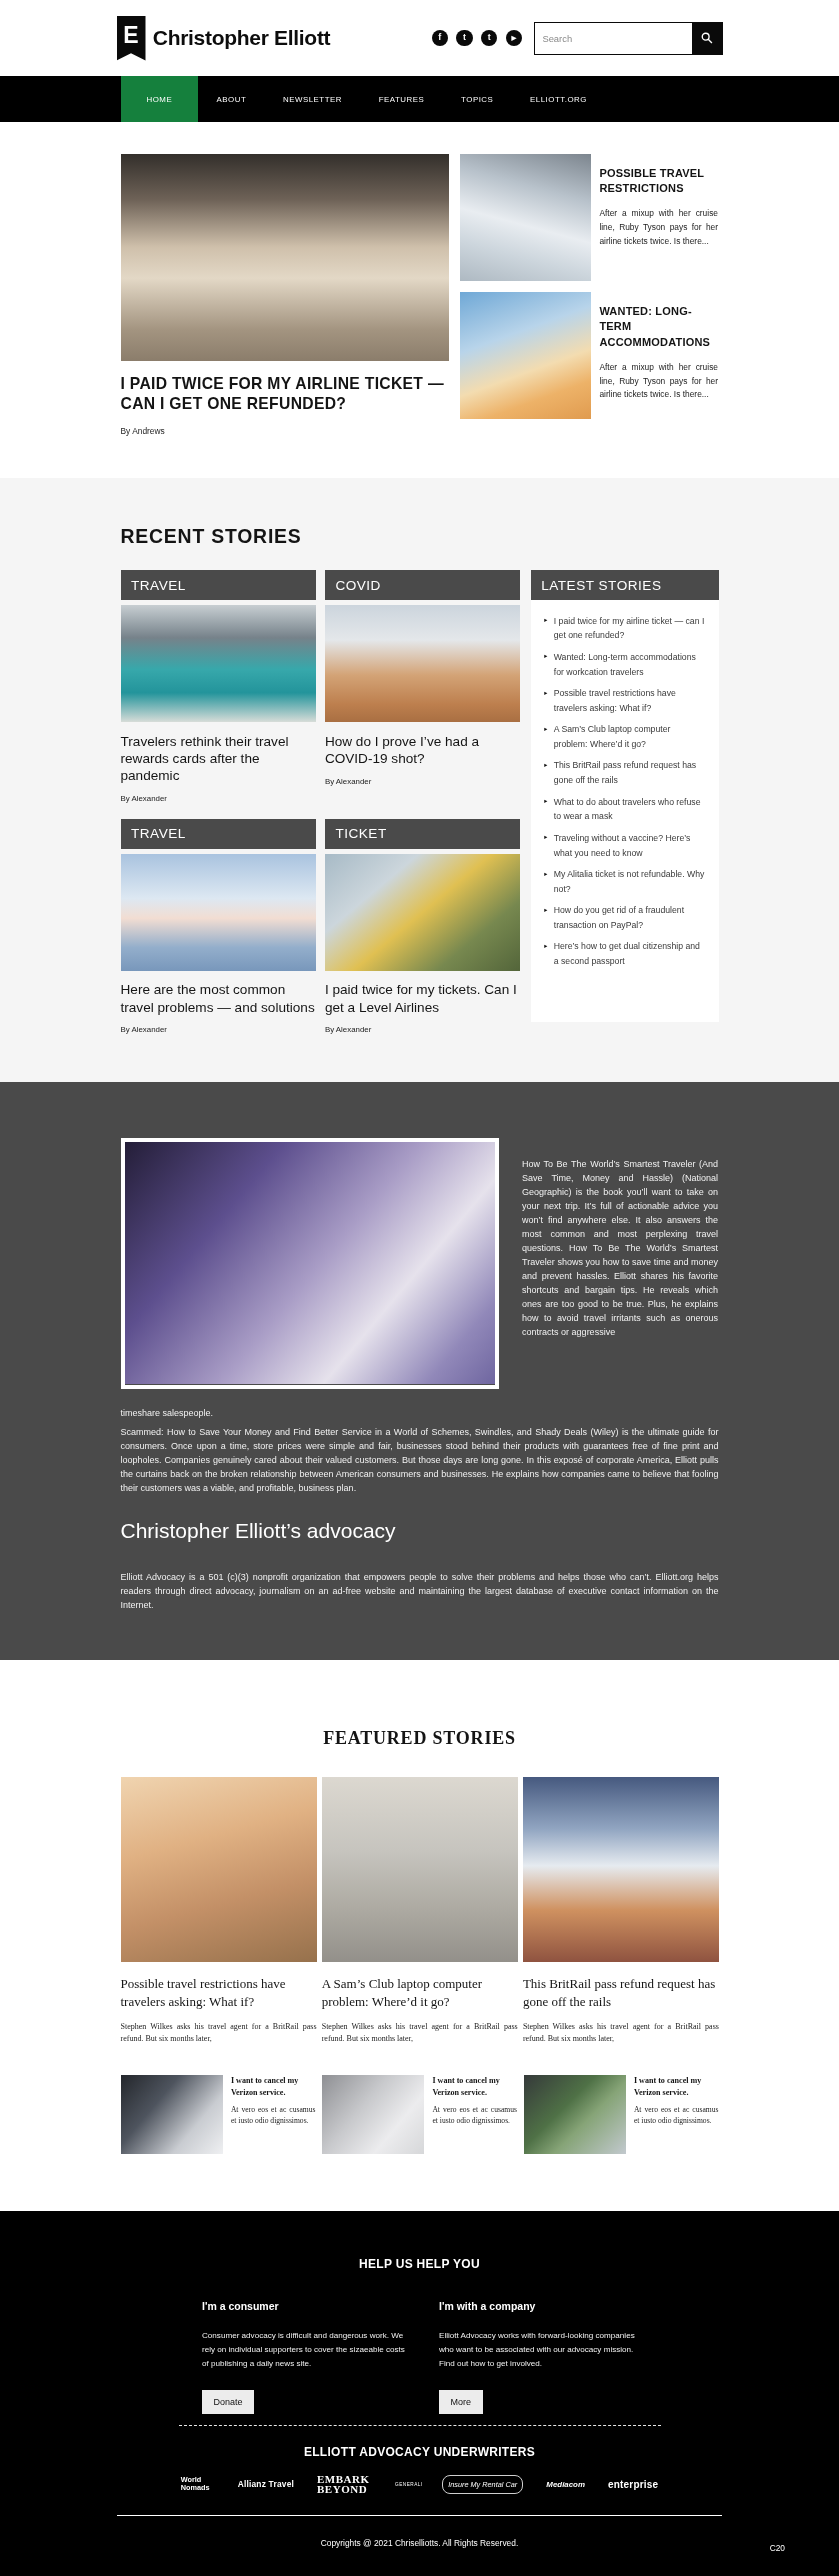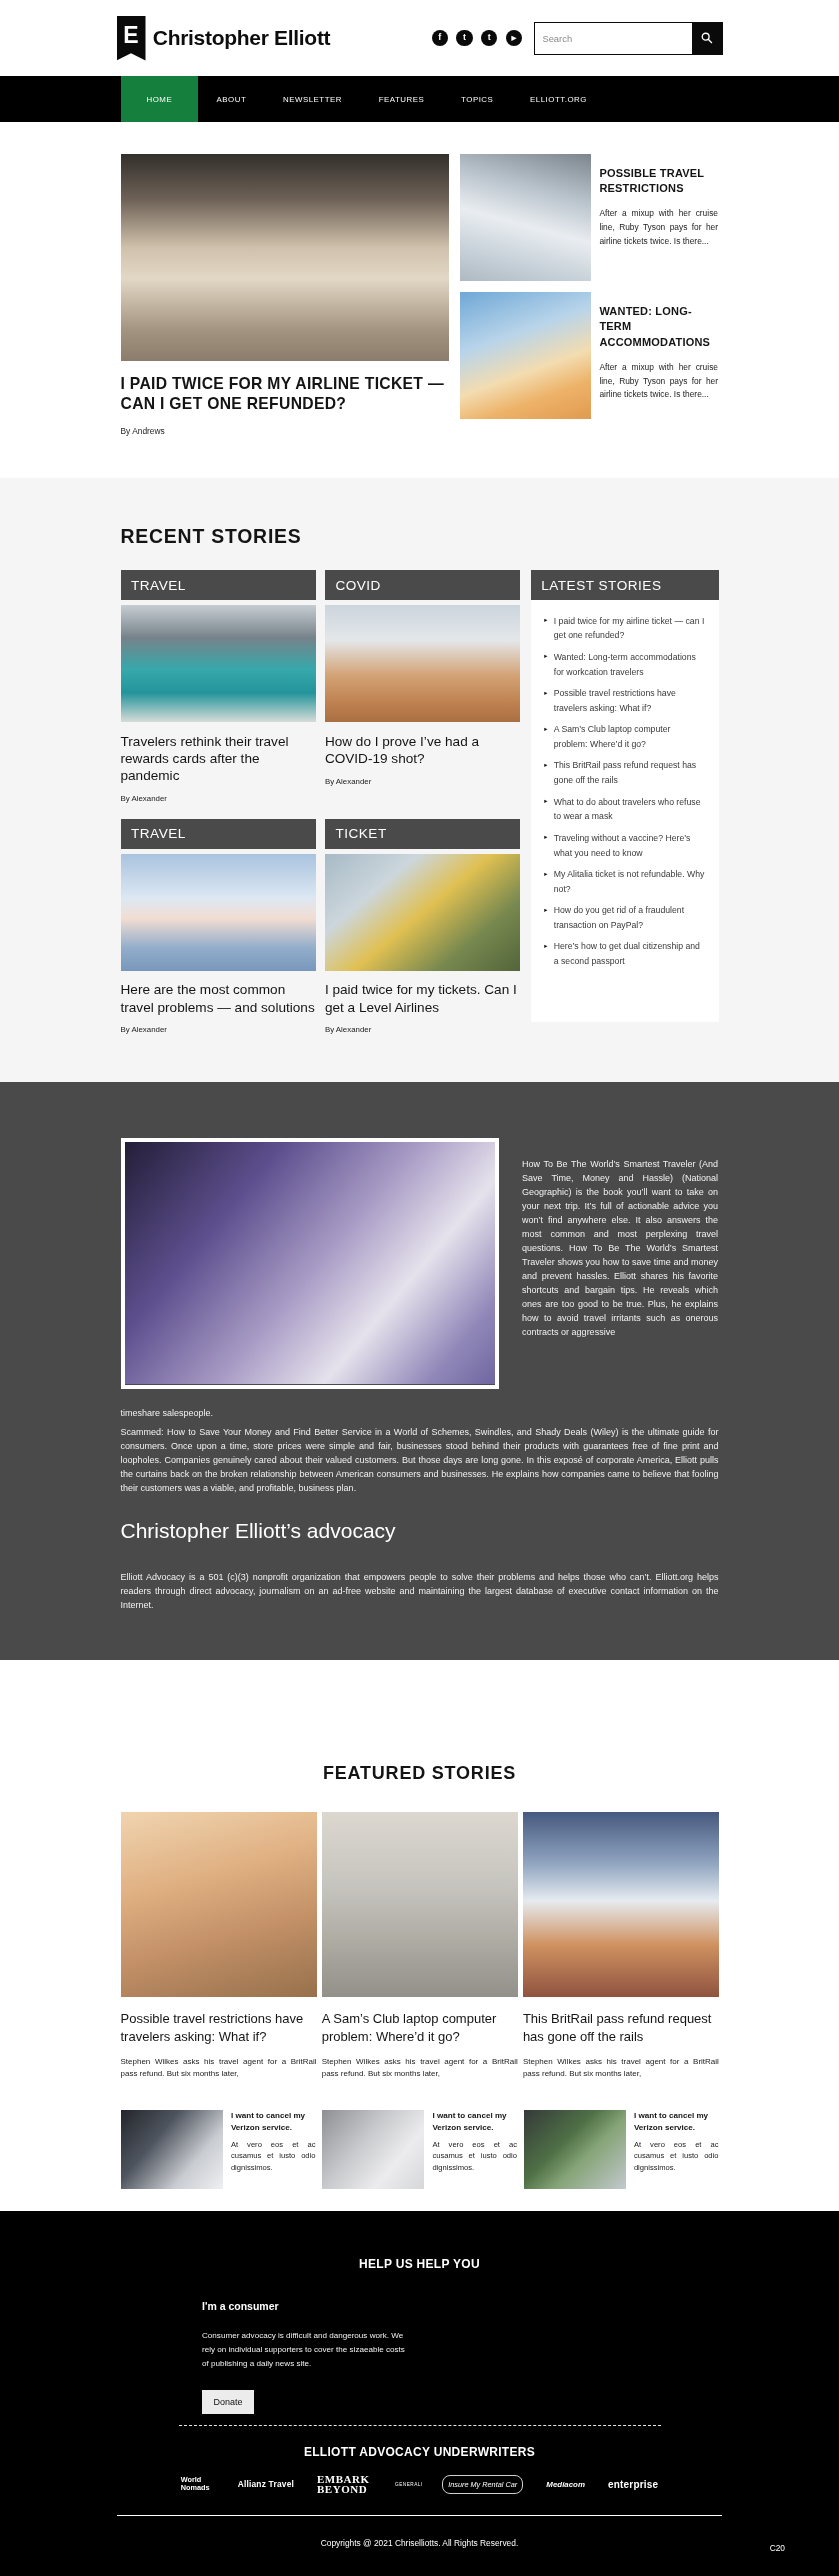--- a/index.html
+++ b/index.html
@@ -66,21 +66,21 @@
   .about-photo { width:370px; height:242px; }
   .about-col { margin-left:23.6px; width:196px; }
   .about-heading { font-size:21px; line-height:26px; font-weight:400; color:#fff; }
   .about-col p { margin-top:19px; font-size:9px; line-height:14px; text-align:justify; color:#f2f2f2; }
   .about-tail { margin-top:19.4px; font-size:9px; color:#f2f2f2; }
   .about-para-wide { margin-top:7px; font-size:9px; line-height:14px; text-align:justify; color:#f2f2f2; }
   .advocacy-heading { margin-top:24px; font-size:21px; font-weight:400; color:#fff; }
   .advocacy-para { margin-top:27px; font-size:9px; line-height:14px; text-align:justify; color:#f2f2f2; }
 
   
-  .featured { height:551px; width:839px; background:#fff; padding-top:103px; overflow:hidden; }
+  .featured { height:551px; width:839px; background:#fff; padding-top:68px; overflow:hidden;font-family:Liberation Serif, serif; }
   .featured-heading { text-align:center; font-size:18px; font-weight:700; letter-spacing:0.8px; color:#141414; }
   .featured-row { display:flex; gap:5.2px; margin-top:28px; }
   .feat-card { width:196px; }
   .feat-img { width:196px; height:185px; }
   .feat-title { margin-top:12.6px; font-size:13px; line-height:18px; color:#151515; cursor:pointer; }
   .feat-excerpt { margin-top:10.5px; font-size:8px; line-height:12px; text-align:justify; color:#222; }
   .mini-row { display:flex; justify-content:space-between; margin-top:30px; }
   .mini-item { width:195px; display:flex;justify-content:flex-end; }
   .mini-img { width:102px; height:79px; flex:none; }
   .mini-text { margin-left:8.4px; flex:1; }
@@ -351,20 +351,25 @@
 </section>
 
 <footer class="site-footer">
   <div class="help-heading">HELP US HELP YOU</div>
   <div class="footer-cols">
     <div class="fcol">
       <h3>I'm a consumer</h3>
       <p>Consumer advocacy is difficult and dangerous work. We rely on individual supporters to cover the sizaeable costs of publishing a daily news site.</p>
       <button class="fbtn">Donate</button>
     </div>
+    <div class="fcol right">
+      <h3>I'm with a company</h3>
+      <p>Elliott Advocacy works with forward-looking companies who want to be associated with our advocacy mission. Find out how to get involved.</p>
+      <button class="fbtn">More</button>
+    </div>
   </div>
   <div class="dash-divider"></div>
   <div class="underwriters-heading">ELLIOTT ADVOCACY UNDERWRITERS</div>
   <div class="logos-row">
     <div class="logo-item logo-wn">World Nomads</div>
     <div class="logo-item logo-allianz">Allianz Travel</div>
     <div class="logo-item logo-embark">EMBARK BEYOND</div>
     <div class="logo-item logo-generali">GENERALI</div>
     <div class="logo-item logo-imrc">Insure My Rental Car</div>
     <div class="logo-item logo-mediacom">Mediacom</div>

